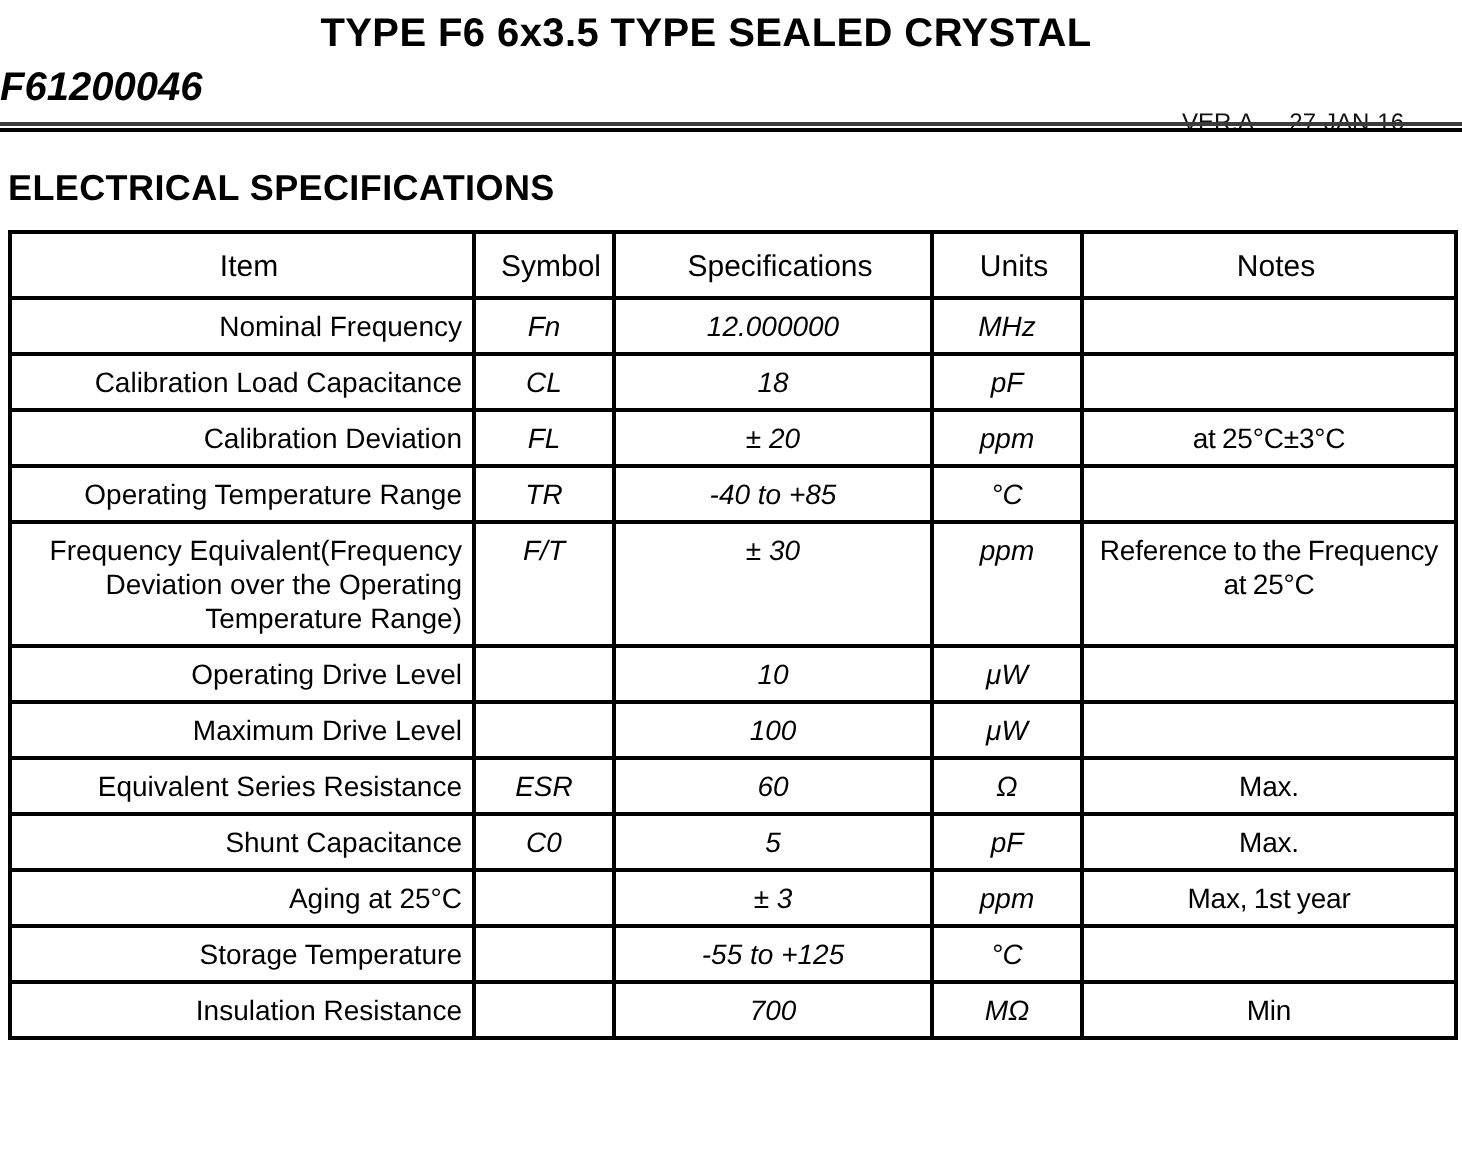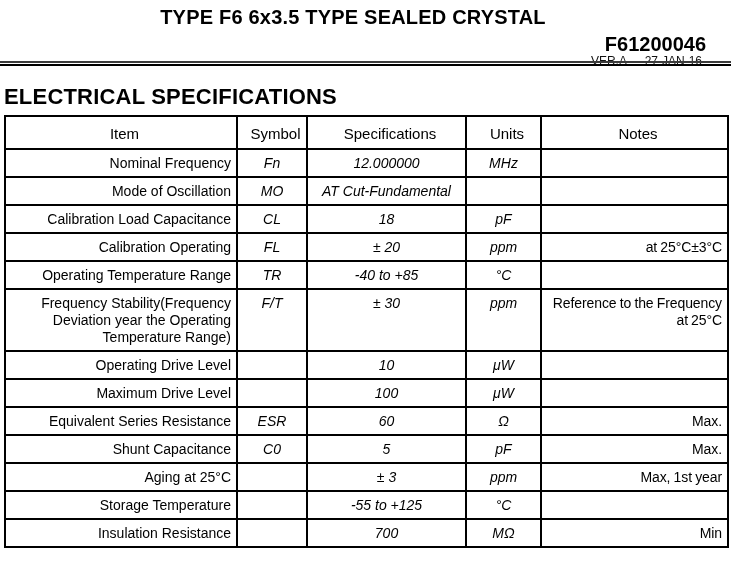--- a/index.html
+++ b/index.html
@@ -7,55 +7,55 @@
   body {
     width:731px; height:578px; position:relative; overflow:hidden;
     font-family:"Liberation Sans", sans-serif; color:#000;
   }
   .doc-title {
     position:absolute; top:6px; left:0; width:706px;
     text-align:center; font-size:20px; font-weight:bold; letter-spacing:.2px;
   }
   .part-number {
     position:absolute; top:33px; left:0; width:706px;
-    text-align:right; font-size:20px; font-weight:bold; 
+    text-align:left; font-size:20px; font-weight:bold; font-style:italic;
   }
   .version-date {
     position:absolute; top:54px; right:29px; font-size:12px; color:#111;
   }
   .version-date .date { margin-left:15px; }
   .double-rule {
     position:absolute; top:61px; left:0; width:731px; height:5px;
     border-top:2px solid #3b3b3b; border-bottom:2px solid #000;
     box-sizing:border-box;
   }
   .section-heading {
     position:absolute; top:84px; left:4px;
-    font-size:22px; font-weight:bold; letter-spacing:.2px;
+    font-size:18px; font-weight:bold; letter-spacing:.2px;
   }
   table.spec-table {
     position:absolute; top:115px; left:4px; width:723px;
     border-collapse:collapse; table-layout:fixed;
   }
   .spec-table col.c-item   { width:232px; }
   .spec-table col.c-symbol { width:70px; }
   .spec-table col.c-spec   { width:159px; }
   .spec-table col.c-units  { width:75px; }
   .spec-table col.c-notes  { width:187px; }
   .spec-table th, .spec-table td {
     border:2px solid #000; font-size:14px; line-height:17px;
     padding:5px 5px 4px 5px; vertical-align:top; overflow:hidden;
   }
   .spec-table th {
     font-weight:normal; font-size:15px; text-align:center;
     padding-top:8px; padding-bottom:6px;padding-left:12px;
   }
   .col-item  { text-align:right; }
   .col-symbol, .col-spec, .col-units { text-align:center;font-style:italic; }
-  .col-notes { text-align:right; padding-left:4px; letter-spacing:-0.1px; word-spacing:-0.6px; }
+  .col-notes { text-align:center; padding-left:4px; letter-spacing:-0.1px; word-spacing:-0.6px; }
   .units-small { font-size:11px; line-height:17px; }
 </style>
 </head>
 <body>
 
 <div class="doc-title">TYPE F6 6x3.5 TYPE SEALED CRYSTAL</div>
 <div class="part-number">F61200046</div>
 <div class="version-date">
   <span class="ver">VER.A</span>
   <span class="date">27-JAN-16</span>
@@ -84,49 +84,42 @@
   </thead>
   <tbody>
       <tr>
         <td class="col-item">Nominal Frequency</td>
         <td class="col-symbol">Fn</td>
         <td class="col-spec">12.000000</td>
         <td class="col-units">MHz</td>
         <td class="col-notes"></td>
       </tr>
       <tr>
-        <td class="col-item">Mode of Oscillation</td>
-        <td class="col-symbol">MO</td>
-        <td class="col-spec">AT Cut-Fundamental</td>
-        <td class="col-units"></td>
-        <td class="col-notes"></td>
-      </tr>
-      <tr>
         <td class="col-item">Calibration Load Capacitance</td>
         <td class="col-symbol">CL</td>
         <td class="col-spec">18</td>
         <td class="col-units">pF</td>
         <td class="col-notes"></td>
       </tr>
       <tr>
-        <td class="col-item">Calibration Operating</td>
+        <td class="col-item">Calibration Deviation</td>
         <td class="col-symbol">FL</td>
         <td class="col-spec">± 20</td>
         <td class="col-units">ppm</td>
         <td class="col-notes">at 25°C±3°C</td>
       </tr>
       <tr>
         <td class="col-item">Operating Temperature Range</td>
         <td class="col-symbol">TR</td>
         <td class="col-spec">-40 to +85</td>
         <td class="col-units units-small">°C</td>
         <td class="col-notes"></td>
       </tr>
       <tr>
-        <td class="col-item">Frequency Stability(Frequency Deviation year the Operating Temperature Range)</td>
+        <td class="col-item">Frequency Equivalent(Frequency Deviation over the Operating Temperature Range)</td>
         <td class="col-symbol">F/T</td>
         <td class="col-spec">± 30</td>
         <td class="col-units">ppm</td>
         <td class="col-notes">Reference to the Frequency at 25°C</td>
       </tr>
       <tr>
         <td class="col-item">Operating Drive Level</td>
         <td class="col-symbol"></td>
         <td class="col-spec">10</td>
         <td class="col-units">μW</td>

